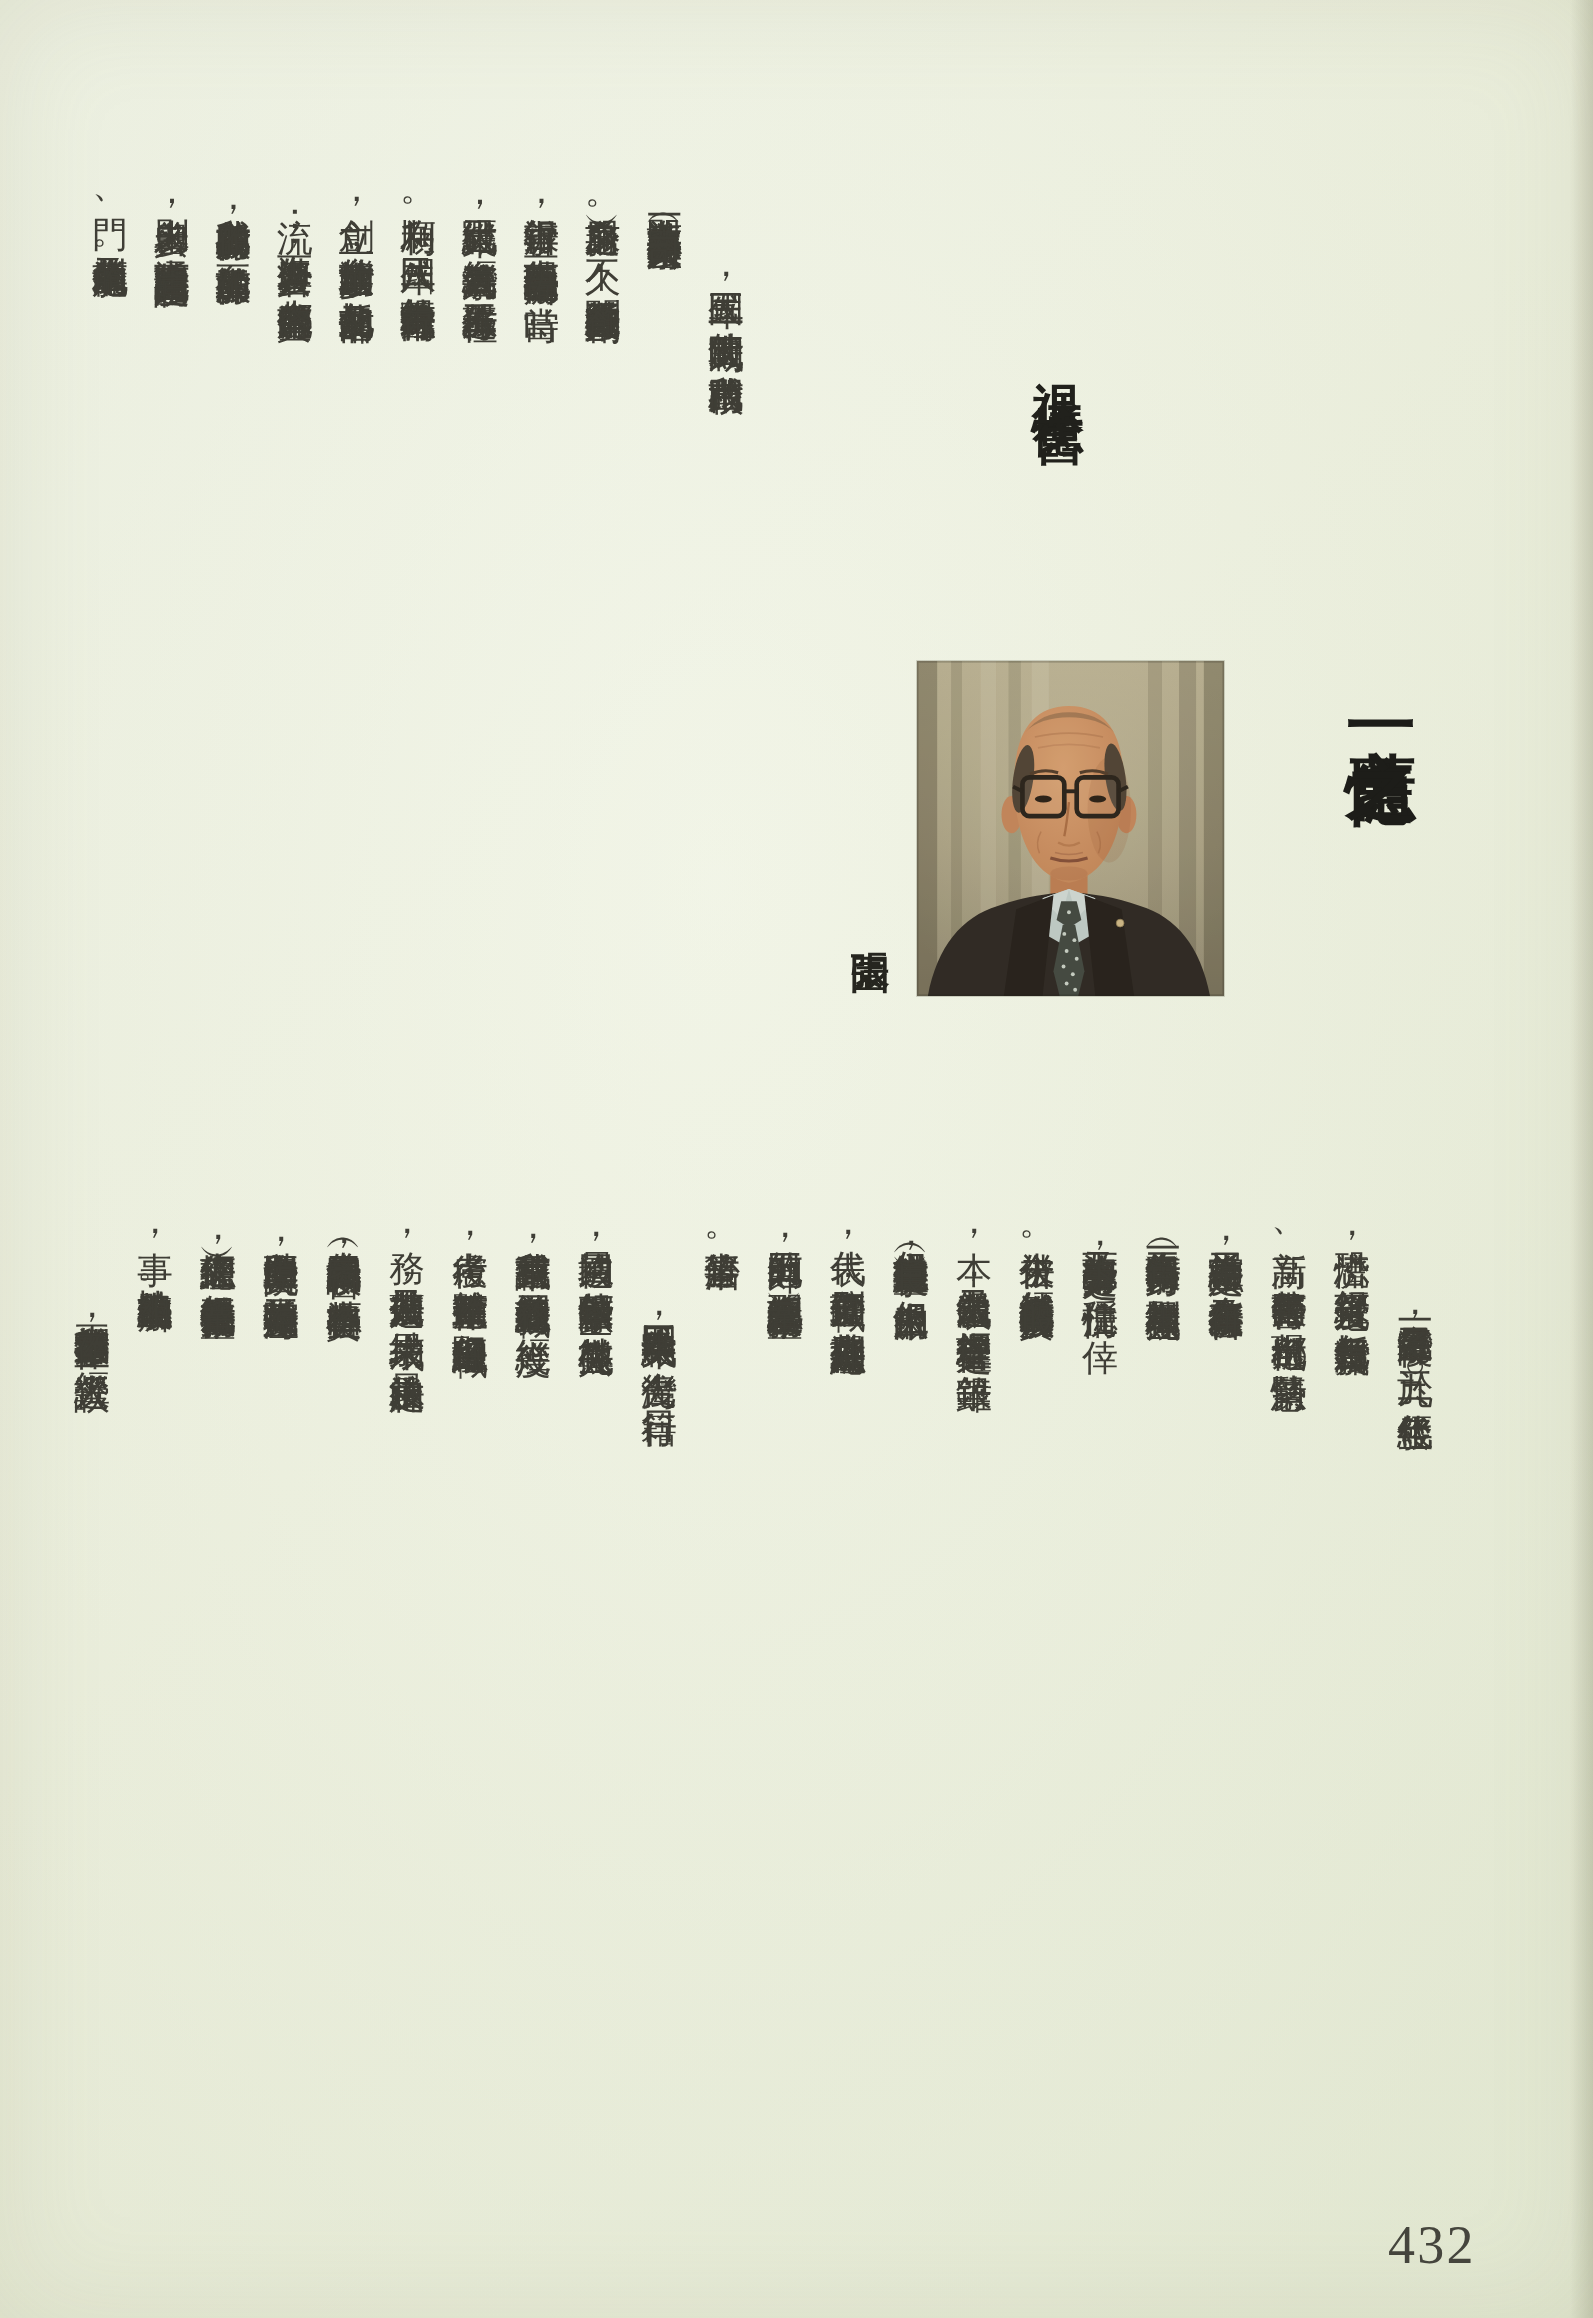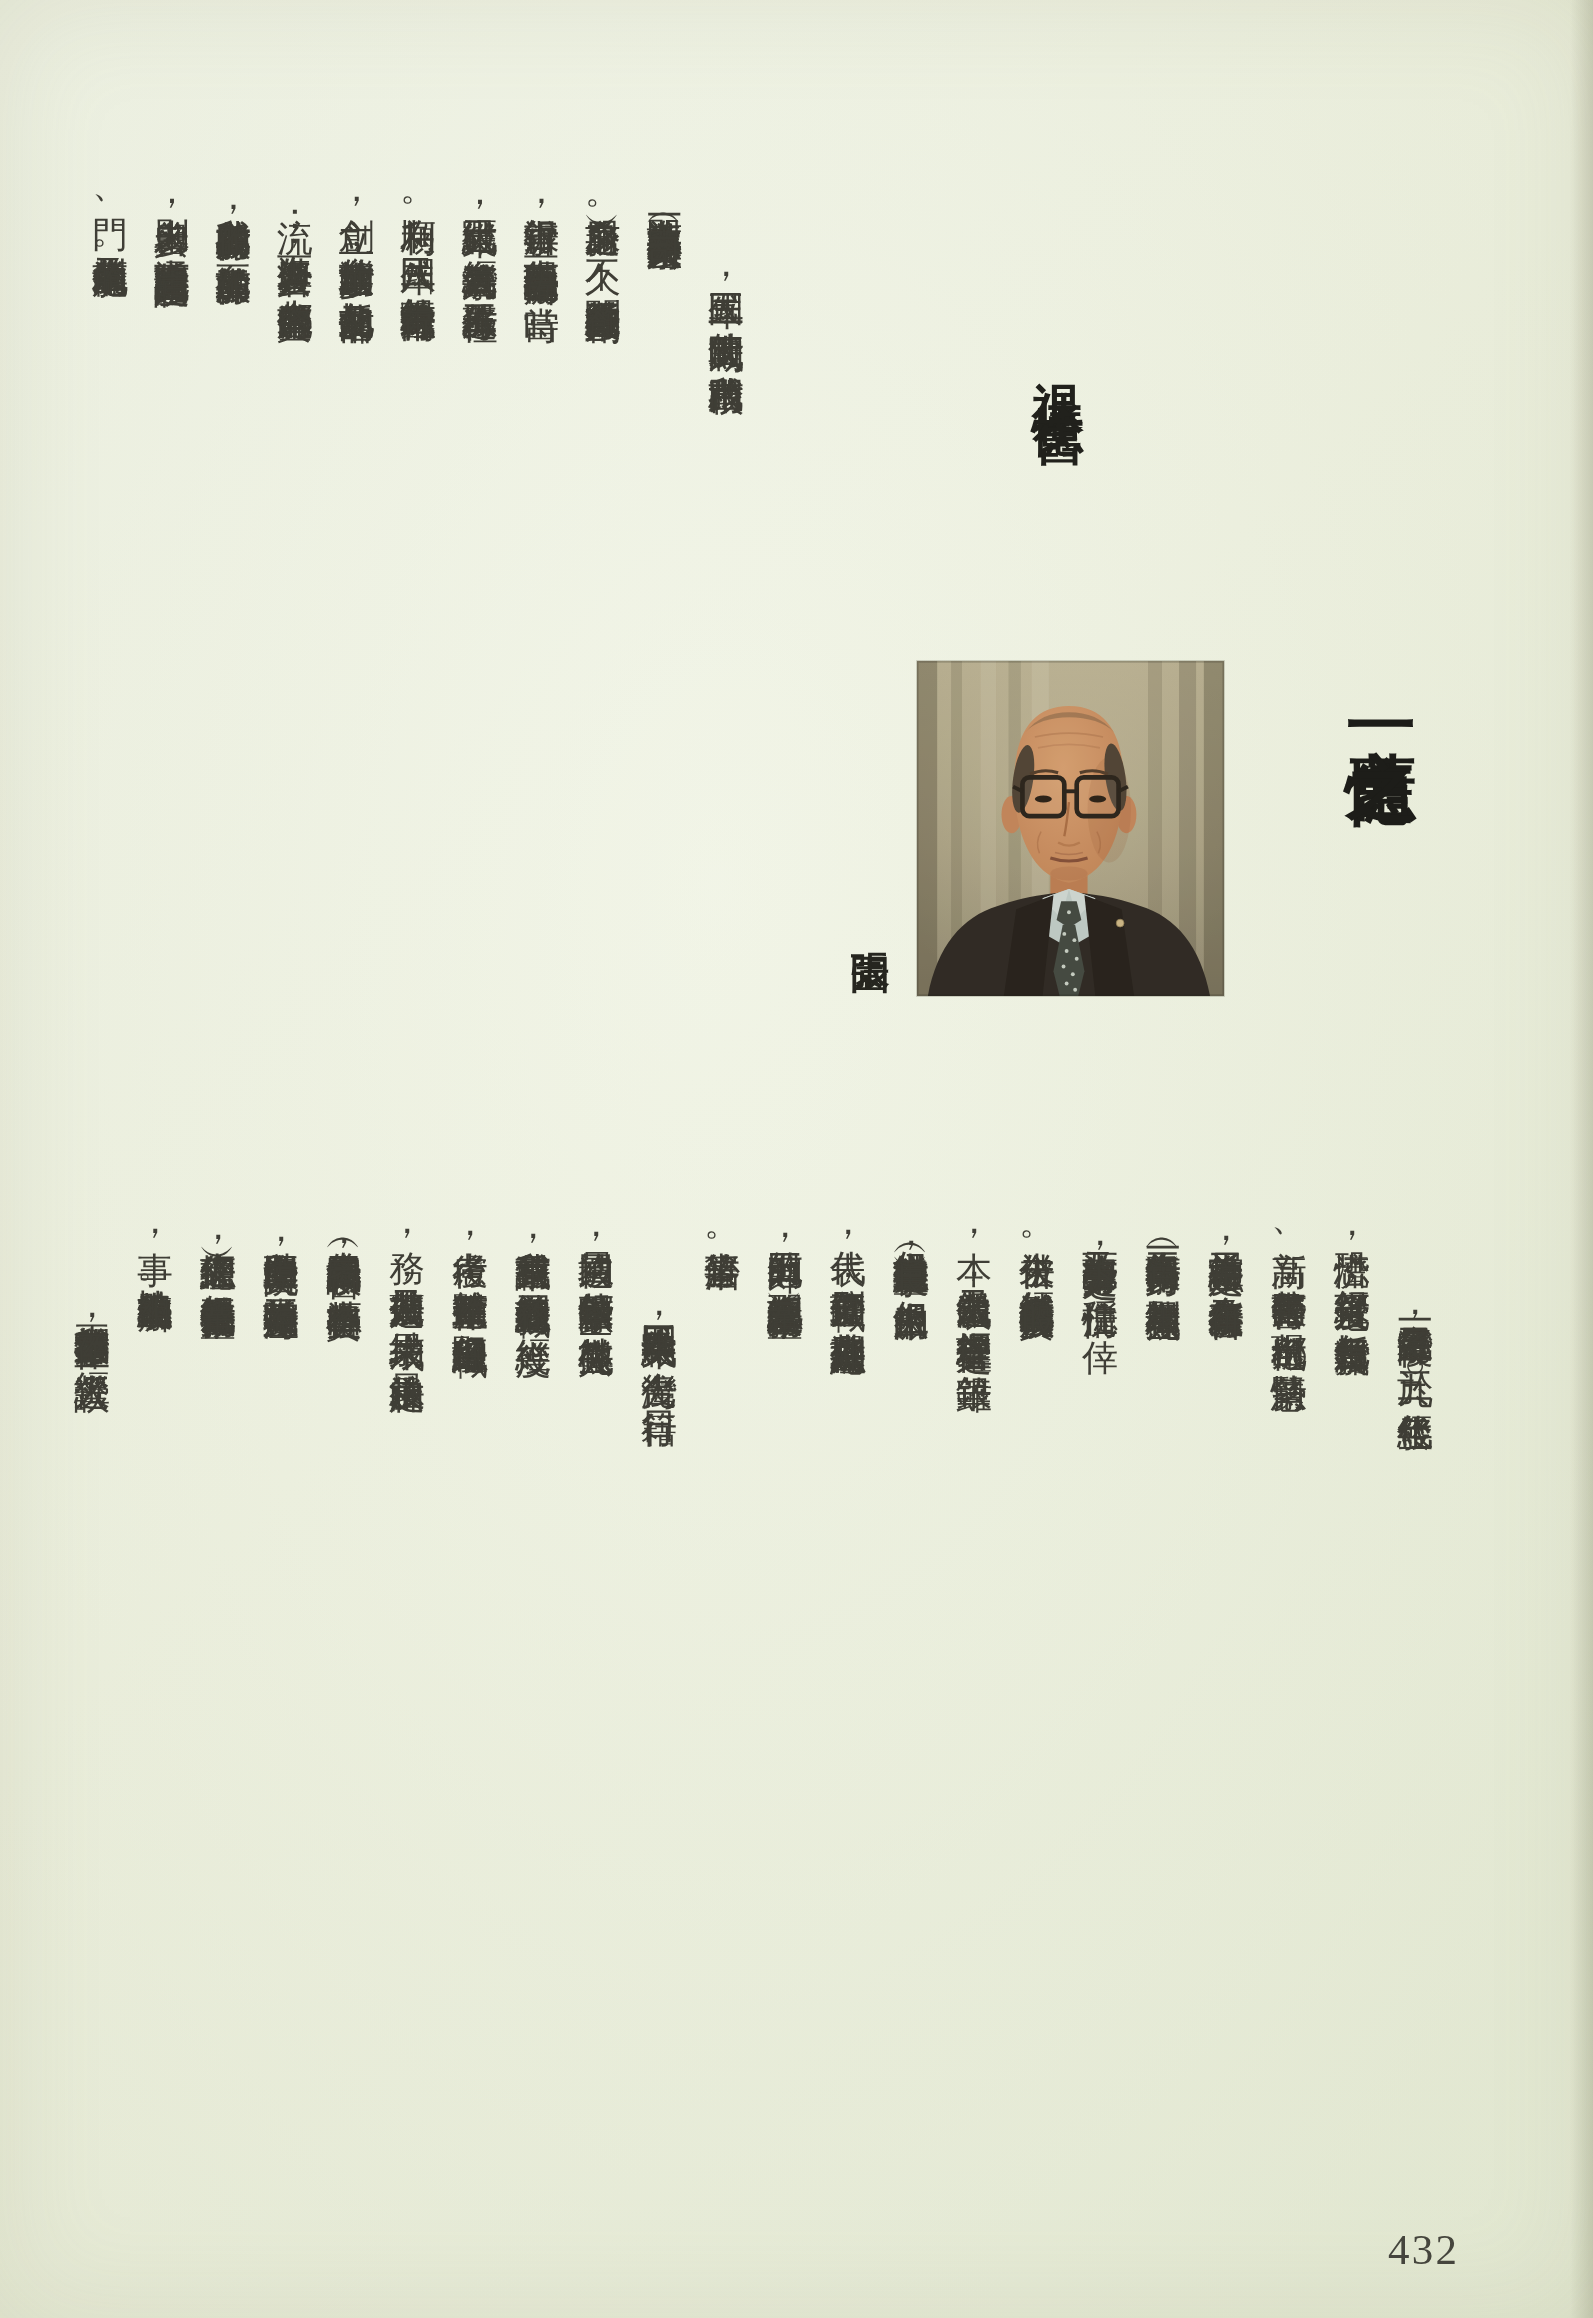--- a/index.html
+++ b/index.html
@@ -50,23 +50,22 @@
   }
   .photo svg{display:block;width:100%;height:100%;}
   .photo-caption{
     position:absolute;left:851px;top:921px;
     writing-mode:vertical-rl;text-orientation:mixed;
     font-family:"DejaVu Sans","Liberation Sans",sans-serif;
     font-weight:900;font-size:39px;letter-spacing:4.7px;color:#26261f;line-height:1;
   }
   .page-number{
     position:absolute;left:1388px;top:2214px;
-    font-size:43px;letter-spacing:2.3px;color:#45453d;
+    font-size:54px;letter-spacing:2.3px;color:#45453d;
     font-family:"Liberation Serif","DejaVu Serif",serif;
-    margin-top:11px;
   }
 </style>
 </head>
 <body>
 
 <div class="page">
 
   <div class="v-block top-block">
       <div class="v-col">　　民國五年，時值一次大戰期間，我甫踏出校門，</div>
       <div class="v-col">旋即進入林本源家第一房事務所（即大永興產業公司</div>

